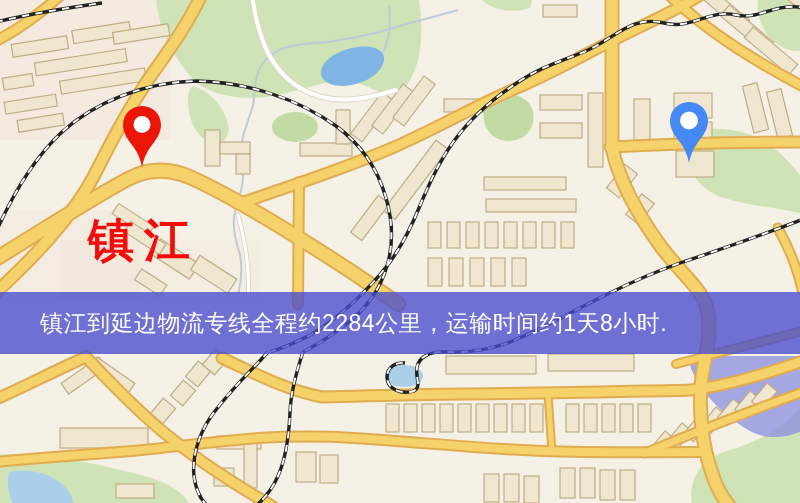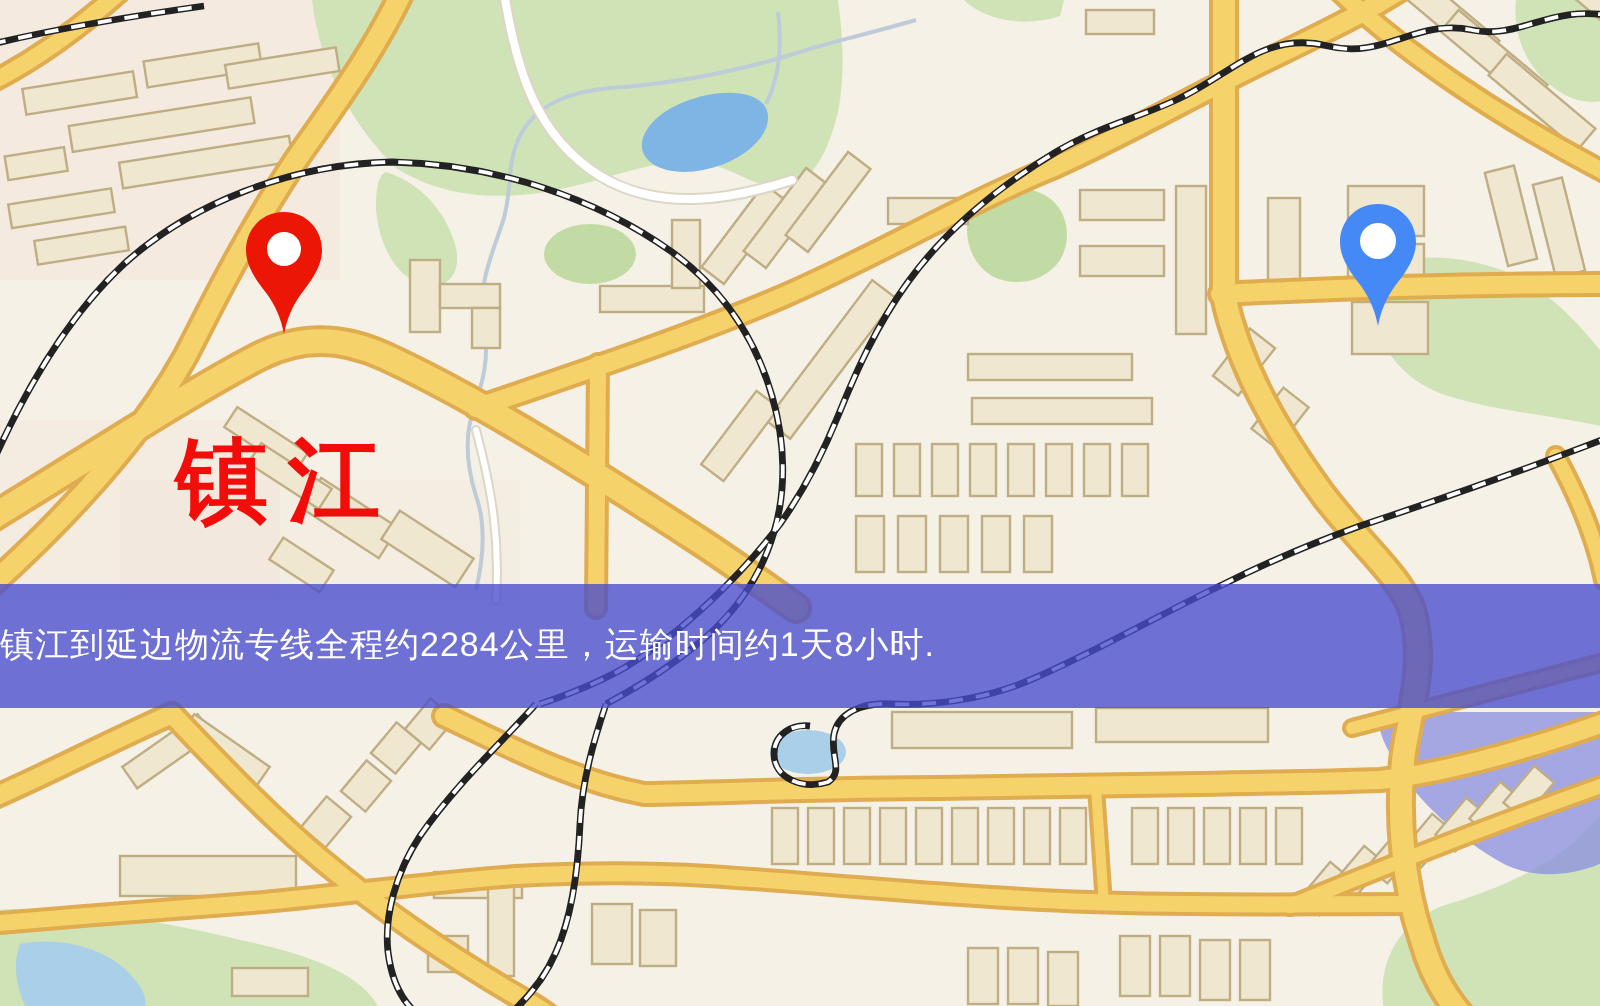--- a/index.html
+++ b/index.html
@@ -9,21 +9,21 @@
   .road-fill{fill:none;stroke:var(--road_fill,#f6d36a);stroke-linecap:round;stroke-linejoin:round;}
   .minor-casing{fill:none;stroke:#ddd6c6;stroke-linecap:round;}
   .minor-fill{fill:none;stroke:var(--minor_road,#fff);stroke-linecap:round;}
   .rail-base{fill:none;stroke:var(--railway_dark,#222);stroke-width:3.4;}
   .rail-dash{fill:none;stroke:var(--railway_light,#fff);stroke-width:1.9;stroke-dasharray:7 6.5;}
   .bld{fill:var(--building_fill,#f0e7d1);stroke:var(--building_stroke,#bfae84);stroke-width:1.2;}
   .park{fill:var(--park_green,#cfe3b6);stroke:none;}
   .park-dark{fill:var(--park_green_dark,#c2dba4);}
   .stream{fill:none;stroke:var(--stream_gray,#becbd9);stroke-width:2;}
   #route-banner{position:absolute;left:0;top:292px;width:800px;height:62px;background:var(--banner_bg,rgba(72,76,205,.78));z-index:5;}
-  #route-banner .txt{display:block;line-height:62px;color:var(--banner_text,#fff);font-size:17px;letter-spacing:.5px;white-space:nowrap;}
+  #route-banner .txt{display:block;line-height:62px;color:var(--banner_text,#fff);font-size:23px;letter-spacing:.5px;white-space:nowrap;margin-left:40px;}
   .city-label{position:absolute;font-weight:bold;font-size:46px;line-height:46px;z-index:6;white-space:nowrap;}
   #origin-label{left:88px;top:177px;color:var(--label_origin,#f20d0b);letter-spacing:10px;margin-top:40px;}
   #destination-label{left:634px;top:177px;color:var(--label_destination,#2b44d8);letter-spacing:6px;}
   .pin{position:absolute;z-index:7;}
 </style>
 </head>
 <body>
 
 <div id="stage">
 

